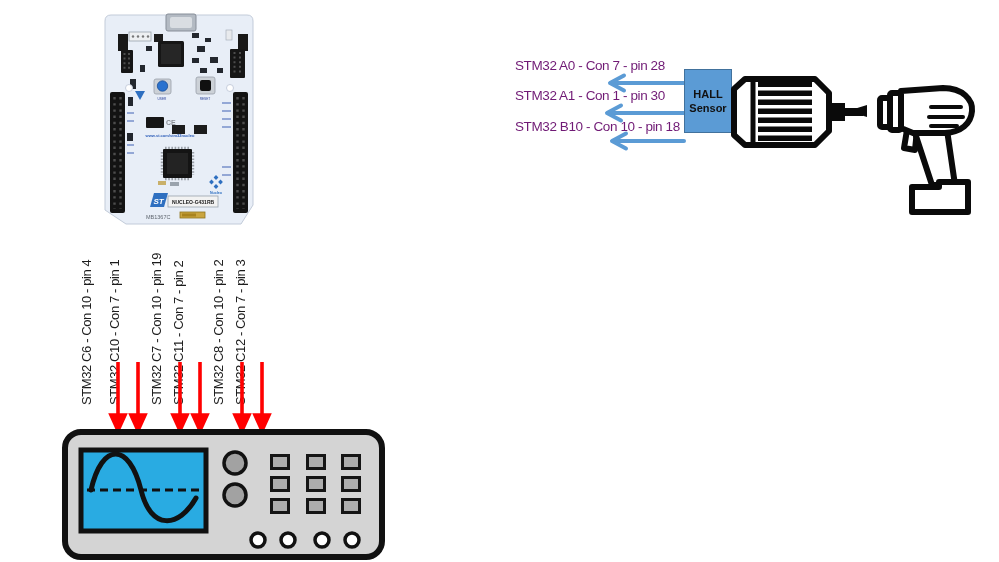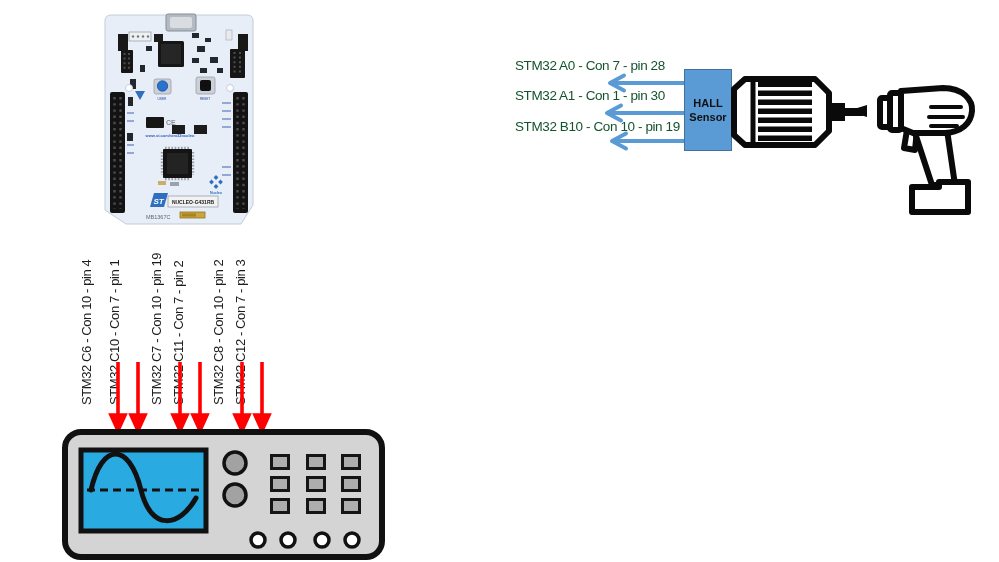--- a/index.html
+++ b/index.html
@@ -3,29 +3,29 @@
 <meta charset="utf-8">
 <style>
   html,body{margin:0;padding:0;}
   body{
     width:999px;height:562px;position:relative;background:#ffffff;overflow:hidden;
     font-family:"Liberation Sans",sans-serif;
   }
   .abs{position:absolute;}
   .lbl{
     position:absolute;left:515px;white-space:nowrap;
-    font-size:13.5px;line-height:18px;letter-spacing:-0.4px;color:#14532d;
+    font-size:13.5px;line-height:18px;letter-spacing:-0.4px;color:#701a75;
   }
   .vlbl{
     position:absolute;top:388px;white-space:nowrap;
     font-size:13px;line-height:17px;letter-spacing:-0.4px;color:#1c1c1c;
     transform:rotate(-90deg);transform-origin:left bottom;
   }
   #hall-box{
-    position:absolute;left:684px;top:69px;width:48px;height:82px;box-sizing:border-box;
+    position:absolute;left:684px;top:69px;width:48px;height:64px;box-sizing:border-box;
     background:#5B9BD5;border:1px solid #41719C;
     display:flex;flex-direction:column;justify-content:center;align-items:center;
     font-size:11px;line-height:14px;font-weight:bold;color:#111;
   }
   svg text{font-family:"Liberation Sans",sans-serif;}
 </style>
 </head>
 <body>
 
 <svg class="abs" style="left:102px;top:13px" width="154" height="213" viewBox="0 0 154 213">
@@ -158,21 +158,21 @@
   </g>
   <text x="44" y="206" font-size="5.5" fill="#606770">MB1367C</text>
   <g>
     <rect x="78" y="199" width="25" height="6" fill="#caa53f" stroke="#8f741f" stroke-width="0.8"></rect>
     <rect x="80" y="200.5" width="14" height="3" fill="#a8831f"></rect>
   </g>
 </svg>
 
 <div class="lbl" style="top:57px">STM32 A0 - Con 7 - pin 28</div>
 <div class="lbl" style="top:87px">STM32 A1 - Con 1 - pin 30</div>
-<div class="lbl" style="top:118px">STM32 B10 - Con 10 - pin 19</div>
+<div class="lbl" style="top:118px">STM32 B10 - Con 10 - pin 18</div>
 
 <svg class="abs" style="left:598px;top:72px" width="92" height="82" viewBox="0 0 92 82">
   <g stroke="#5B9BD5" stroke-width="4" fill="none" stroke-linejoin="round" stroke-linecap="round">
     <g>
       <line x1="15" y1="11" x2="86" y2="11"></line>
       <polyline points="26,3.5 12,11 26,18.5"></polyline>
     </g>
     <g>
       <line x1="12" y1="41" x2="86" y2="41"></line>
       <polyline points="23,33.5 9,41 23,48.5"></polyline>

